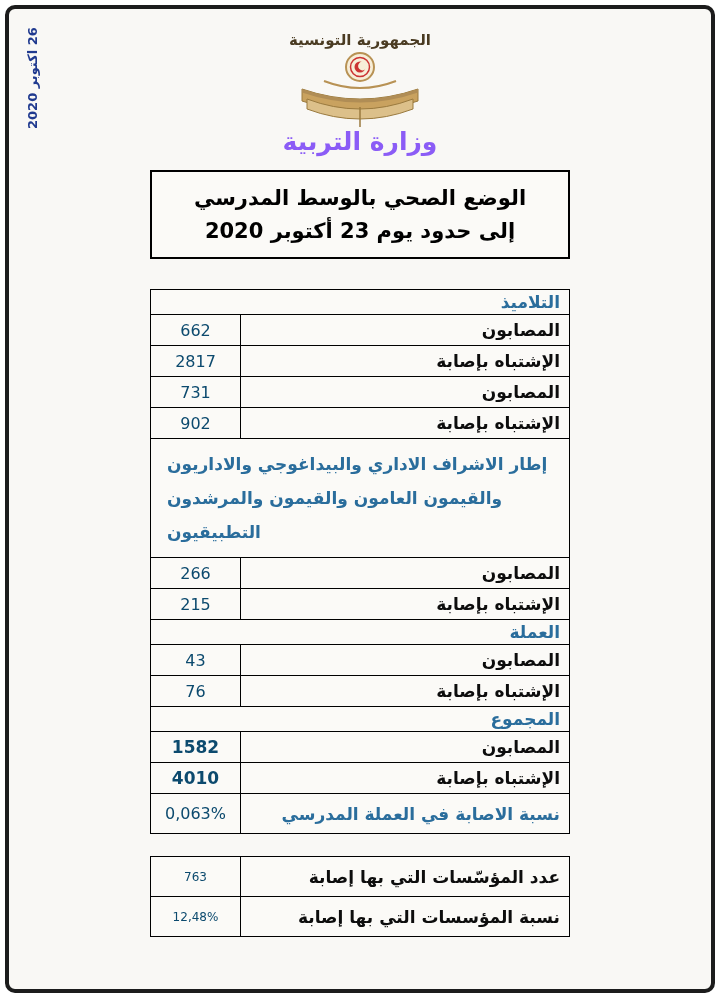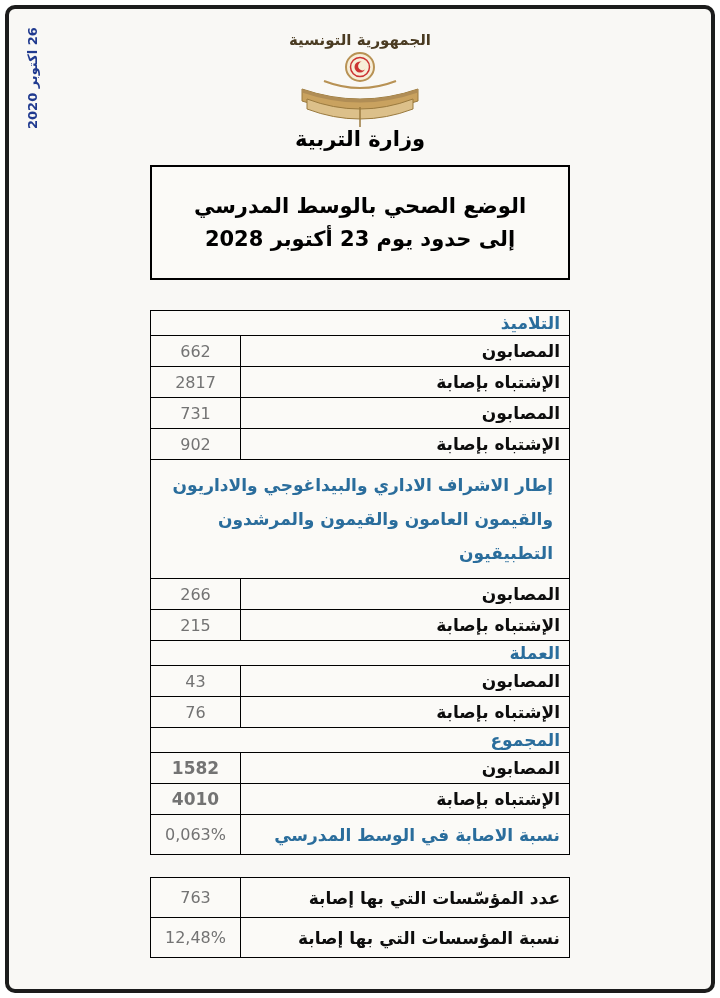--- a/index.html
+++ b/index.html
@@ -37,34 +37,34 @@
   }
   .calligraphy-top {
     font-size: 15px;
     font-weight: bold;
     color: #4a3b22;
     letter-spacing: 1px;
     direction: rtl;
   }
   .emblem-svg { display: block; margin: 0 auto; }
   .calligraphy-bottom {
-    font-size: 21px;
-    font-weight: bold;
-    color: #000000;
+    font-size: 25px;
+    font-weight: bold;
+    color: #8b5cf6;
     direction: rtl;
     margin-top: -4px;
   }
   
   .title-box {
     width: 420px;
     margin: 14px auto 0;
     border: 2px solid #000;
     background: #fbfaf7;
     text-align: center;
-    padding: 23px 6px;
+    padding: 10px 6px;
     font-size: 21px;
     font-weight: bold;
     line-height: 1.55;
     direction: rtl;
     color: #000;
   }
   
   table.stats {
     width: 420px;
     margin: 30px auto 0;
@@ -82,43 +82,43 @@
     font-size: 17px;
     text-align: right;
     height: 31px;
     color: #0d0d0d;
   }
   td.value {
     width: 90px;
     text-align: center;
     font-size: 16px;
     direction: ltr;
-    color: #737373;
+    color: #0c4a6e;
   }
   tr.section td {
     color: #2a6d9c;
     font-weight: bold;
     font-size: 17px;
     text-align: right;
     height: 25px;
   }
   tr.section-tall td {
-    text-align: right;
+    text-align: left;
     height: 108px;
     font-size: 17px;
     line-height: 2.0;
     padding: 8px 16px;
   }
   tr.bold td { font-weight: bold; }
   tr.bold td.value { font-size: 17px; }
   tr.rate td { height: 40px; }
   td.rate-label { color: #2a6d9c; font-weight: bold; font-size: 17px; text-align: right; }
   table.inst { margin-top: 22px; }
   table.inst td.label { height: 40px; padding-left: 36px; }
-  table.inst td.value { font-size: 16px; }
+  table.inst td.value { font-size: 12px; }
 </style>
 </head>
 <body>
 
 <div class="page">
 
   <div class="date-stamp">26 اكتوبر 2020</div>
 
   <div class="logo-block">
     <div class="calligraphy-top">الجمهورية التونسية</div>
@@ -133,21 +133,21 @@
       <path d="M8 40 Q66 60 124 40 L124 43.5 Q66 63.5 8 43.5 Z" fill="#b08d55"></path>
       <path d="M13 50 Q66 70 119 50 L119 60 Q66 80 13 60 Z" fill="#dcc08a" stroke="#9a7a3e" stroke-width="1"></path>
       <line x1="66" y1="58" x2="66" y2="78" stroke="#9a7a3e" stroke-width="1.5"></line>
       <path d="M30 32 Q66 46 102 32" fill="none" stroke="#b89254" stroke-width="2"></path>
     </svg>
     <div class="calligraphy-bottom">وزارة التربية</div>
   </div>
 
   <div class="title-box">
     <div>الوضع الصحي بالوسط المدرسي</div>
-    <div>إلى حدود يوم 23 أكتوبر 2028</div>
+    <div>إلى حدود يوم 23 أكتوبر 2020</div>
   </div>
 
   <table class="stats main" dir="rtl">
     <tbody>
         <tr class="section">
       <td colspan="2">التلاميذ</td>
     </tr>
     <tr>
       <td class="label">المصابون</td>
       <td class="value">662</td>
@@ -191,21 +191,21 @@
     </tr>
     <tr class="bold">
       <td class="label">المصابون</td>
       <td class="value">1582</td>
     </tr>
     <tr class="bold">
       <td class="label">الإشتباه بإصابة</td>
       <td class="value">4010</td>
     </tr>
     <tr class="rate">
-      <td class="rate-label">نسبة الاصابة في الوسط المدرسي</td>
+      <td class="rate-label">نسبة الاصابة في العملة المدرسي</td>
       <td class="value">0,063%</td>
     </tr>
   </tbody>
     </table>
 
   <table class="stats inst" dir="rtl">
     <tbody>
         <tr>
       <td class="label">عدد المؤسّسات التي بها إصابة</td>
       <td class="value">763</td>

